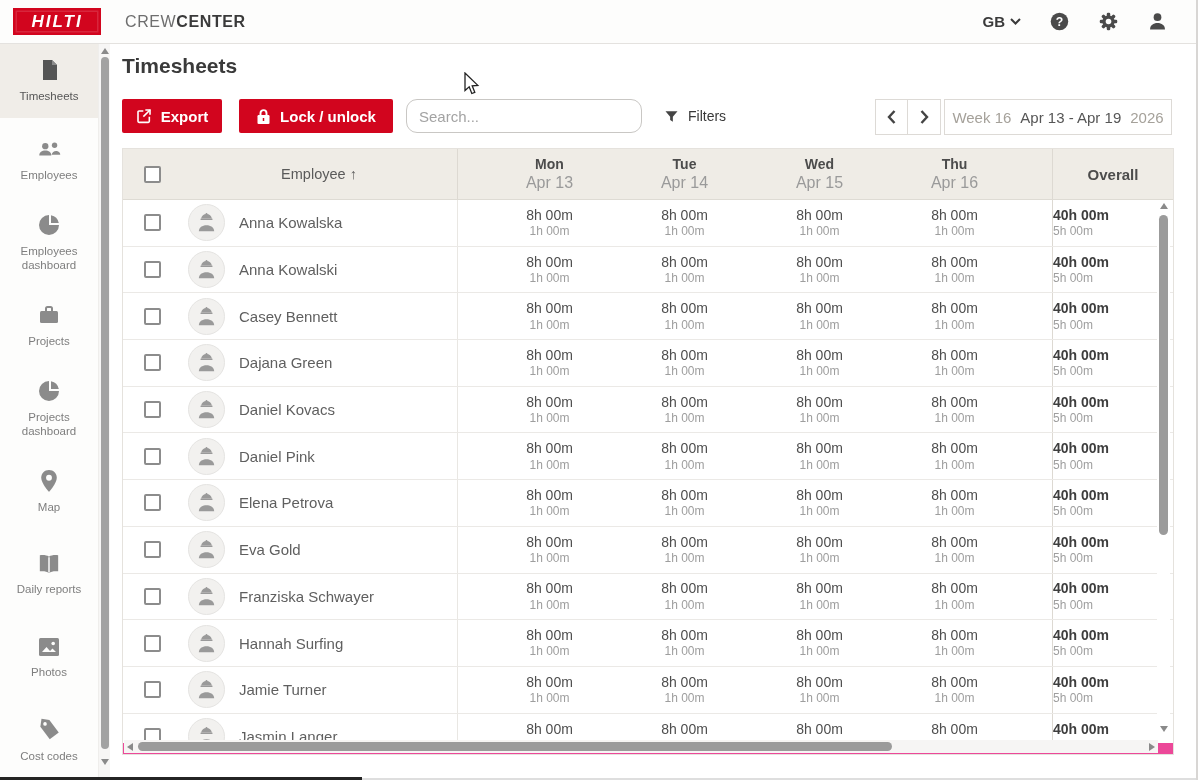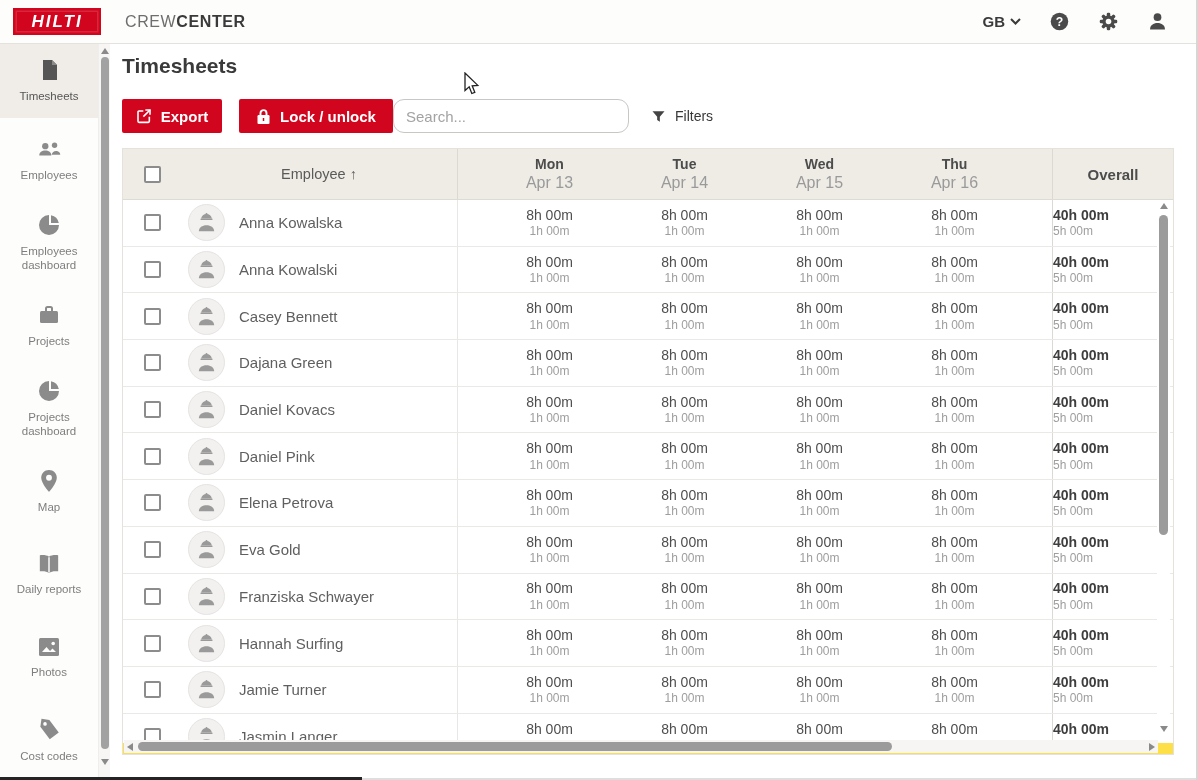--- a/index.html
+++ b/index.html
@@ -35,35 +35,35 @@
   .tri-up { width:0; height:0; border-left:4px solid transparent; border-right:4px solid transparent; border-bottom:6px solid #8a8a8a; position:absolute; top:4px; left:2px;}
   .tri-down { width:0; height:0; border-left:4px solid transparent; border-right:4px solid transparent; border-top:6px solid #8a8a8a; position:absolute; bottom:12px; left:2px;}
   
   .content { position:absolute; left:110px; top:44px; right:0; bottom:0; background:#fff; }
   .page-title { position:absolute; left:12px; top:10px; font-size:21px; font-weight:bold; color:#3a3a3a; }
   .toolbar { position:absolute; left:12px; top:55px; height:34px; display:flex; align-items:center; }
   .btn { height:34px; background:#d2051e; color:#fff; border:none; border-radius:2px;
     font-family:"Liberation Sans",sans-serif; font-weight:bold; font-size:15px;
     display:flex; align-items:center; justify-content:center; gap:9px; cursor:pointer; }
   .btn-export { width:100px; margin-right:17px; }
-  .btn-lock { width:154px; }
+  .btn-lock { width:154px; margin-right:13px; }
   .search { width:236px; height:34px; border:1px solid #c9c7c4; border-radius:11px; padding:0 12px;
     font-family:"Liberation Sans",sans-serif; font-size:15px; color:#444; background:#fff;}
   .search::placeholder { color:#a3a3a3; }
   .filters { display:flex; align-items:center; gap:9px; margin-left:22px; font-size:14px; color:#383838; cursor:pointer;}
   .weeknav { position:absolute; right:24px; top:55px; height:36px; display:flex; }
   .wk-btn { width:33px; height:36px; background:#fff; border:1px solid #dddad6;
     display:flex; align-items:center; justify-content:center; cursor:pointer; }
   .wk-btn + .wk-btn { border-left:none; margin-right:3px; }
   .wk-box { width:228px; height:36px; border:1px solid #dddad6; background:#fff;
     display:flex; align-items:center; justify-content:center; gap:9px; font-size:15px; }
   .wk-dim { color:#a5a19a; } .wk-range { color:#565656; }
   
   .table { position:absolute; left:12px; top:104px; width:1052px; height:607px;
-    border:1px solid #e5e2dd; background:#fde047; }
+    border:1px solid #e5e2dd; background:#ec4899; }
   .trow { display:flex; }
   .thead { height:51px; background:#efece6; border-bottom:1px solid #dedbd4; }
   .col-check { width:58px; display:flex; align-items:center; justify-content:center; flex:none;}
   .col-emp { width:276px; display:flex; align-items:center; flex:none;}
   .thead .col-emp { justify-content:center; }
   .col-days { width:595px; flex:none; display:flex; padding-left:24px; border-left:1px solid #ddd9d2;}
   .tbody .col-days { border-left:1px solid #e9e7e3; }
   .day-cell { width:135px; flex:none; display:flex; flex-direction:column; align-items:center; justify-content:center; }
   .col-overall { width:121px; flex:none; border-left:1px solid #ddd9d2;
     display:flex; flex-direction:column; justify-content:center; padding-right:30px;}
@@ -237,20 +237,37 @@
     </button>
     <input class="search" type="text" placeholder="Search..." style="">
     <div class="filters">
       <svg width="15" height="15" viewBox="0 0 20 20">
         <path d="M2 3h16l-6.2 7.2V17l-3.6-2.4v-4.4z" fill="#444"></path>
         </svg>
       <span>Filters</span>
     </div>
   </div>
 
+  <div class="weeknav">
+    <div class="wk-btn">
+      <svg width="9" height="14" viewBox="0 0 9 14">
+        <polyline points="7.5,1 2,7 7.5,13" fill="none" stroke="#444" stroke-width="2.4"></polyline>
+        </svg>
+    </div>
+    <div class="wk-btn">
+      <svg width="9" height="14" viewBox="0 0 9 14">
+        <polyline points="1.5,1 7,7 1.5,13" fill="none" stroke="#444" stroke-width="2.4"></polyline>
+        </svg>
+    </div>
+    <div class="wk-box">
+      <span class="wk-dim">Week 16</span>
+      <span class="wk-range">Apr 13 - Apr 19</span>
+      <span class="wk-dim">2026</span>
+    </div>
+  </div>
 
   <section class="table">
     <div class="trow thead">
       <div class="col-check">
         <div class="cb"></div>
       </div>
       <div class="col-emp">
         <span class="hd-emp"><span>Employee</span>
         <span>↑</span></span>
       </div>

